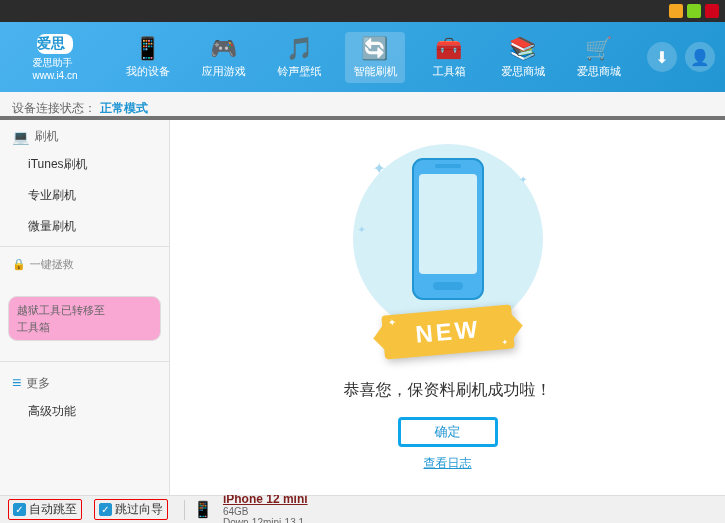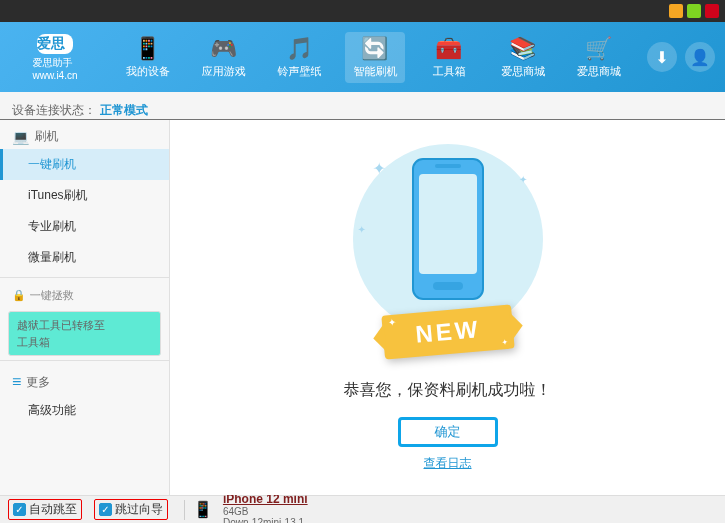--- a/index.html
+++ b/index.html
@@ -74,24 +74,24 @@
     
     .main-layout {
       display: flex;
       height: calc(523px - 22px - 70px - 28px - 28px);
     }
 
     
     .status-bar {
       height: 28px;
       background: #f5f5f5;
-      border-bottom: 1px solid #737373;
-      display: flex;
-      align-items: flex-end;
-      padding: 0 12px;
+      border-bottom: 4px solid #737373;
+      display: flex;
+      align-items: flex-start;
+      padding: 8px 12px;
       font-size: 12px;
       color: #333;
     }
     .status-label { color: #666; }
     .status-value { color: #2196d3; font-weight: bold; margin-left: 4px; }
 
     
     .sidebar {
       width: 170px;
       background: #f7f7f7;
@@ -119,24 +119,24 @@
       height: 1px; background: #e0e0e0; margin: 4px 0;
     }
     .sidebar-subsection {
       display: flex; align-items: center;
       padding: 6px 12px 4px 12px;
       color: #888; font-size: 11px;
     }
     .sidebar-subsection .icon { margin-right: 4px; }
 
     .jailbreak-notice {
-      margin: 4px 8px;
-      background: #5eead4;
+      margin: 20px 8px;
+      background: #f9a8d4;
       border: 1px solid #ddd;
-      border-radius: 3px;
+      border-radius: 9px;
       padding: 5px 8px;
       font-size: 11px;
       color: #666;
       line-height: 1.5;
     }
 
     
     .content {
       flex: 1;
       background: #fff;
@@ -304,23 +304,20 @@
   <span class="status-value">正常模式</span>
 </div>
 
 <div class="main-layout">
 
   <div class="sidebar">
 
     <div class="sidebar-section-title">
       <span class="icon">💻</span>
       <span>刷机</span>
-    </div>
-    <div class="sidebar-item active">
-      <span>一键刷机</span>
     </div>
     <div class="sidebar-item">
       <span>iTunes刷机</span>
     </div>
     <div class="sidebar-item">
       <span>专业刷机</span>
     </div>
     <div class="sidebar-item">
       <span>微量刷机</span>
     </div>

